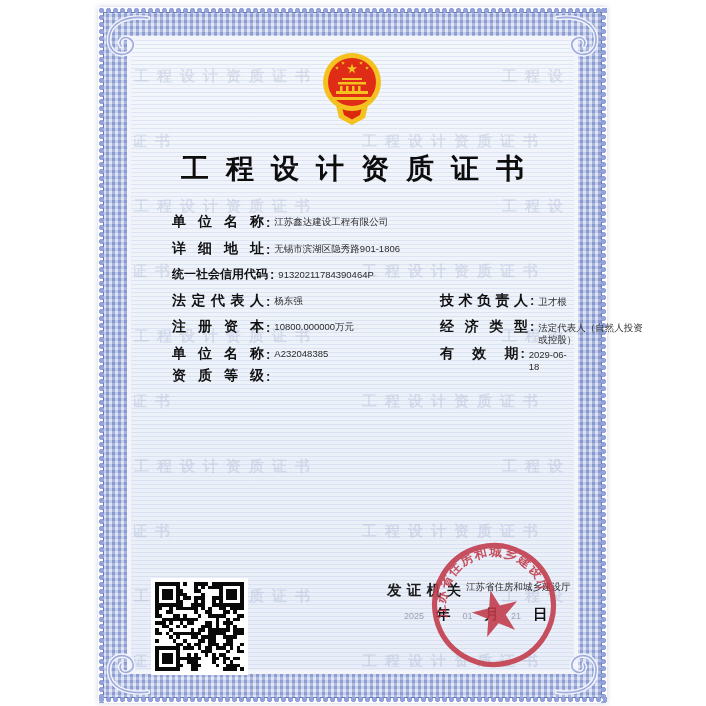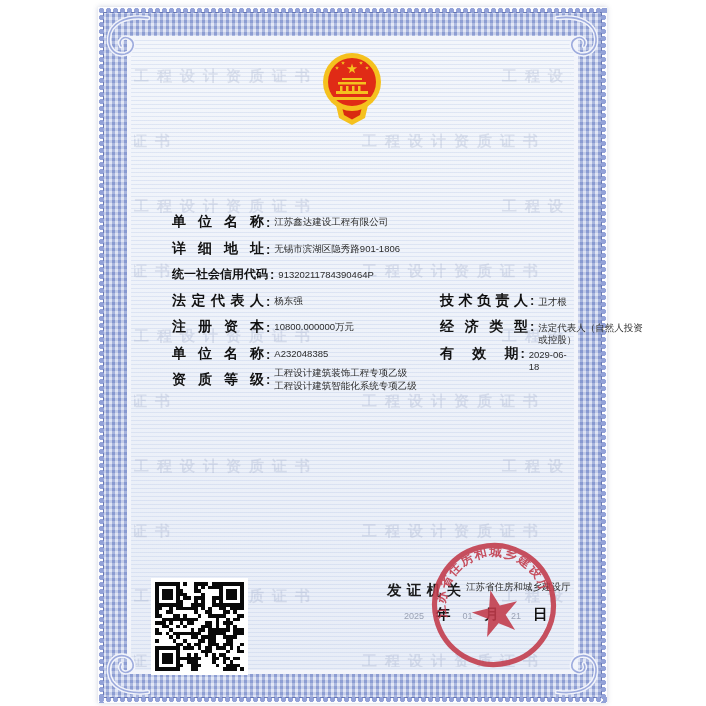--- a/index.html
+++ b/index.html
@@ -133,20 +133,21 @@
           <rect x="18" y="30" width="28" height="2.5"></rect>
           <rect x="20" y="34" width="2.5" height="5"></rect>
             <rect x="26" y="34" width="2.5" height="5"></rect>
           <rect x="32" y="34" width="2.5" height="5"></rect>
             <rect x="38" y="34" width="2.5" height="5"></rect>
           <rect x="16" y="39" width="32" height="3"></rect>
           <rect x="13" y="45" width="38" height="3"></rect>
         </g>
       </svg>
 
+      <div class="title">工程设计资质证书</div>
 
       <div class="row" style="left:74px; top:206px;">
         <span class="lbl">单位名称</span>
           <span class="colon">:</span>
         <span class="val">江苏鑫达建设工程有限公司</span>
       </div>
       <div class="row" style="left:74px; top:233px;">
         <span class="lbl">详细地址</span>
           <span class="colon">:</span>
         <span class="val">无锡市滨湖区隐秀路901-1806</span>
@@ -182,24 +183,20 @@
         <span class="val">A232048385</span>
         <span class="col2">
           <span class="lbl r3">有效期</span>
             <span class="colon">:</span>
           <span class="val">2029-06-18</span>
         </span>
       </div>
       <div class="row" style="left:74px; top:360px;">
         <span class="lbl">资质等级</span>
           <span class="colon">:</span>
-        <span class="grades">
-          <div>工程设计建筑装饰工程专项乙级</div>
-          <div>工程设计建筑智能化系统专项乙级</div>
-        </span>
       </div>
 
       <div class="issuer-row">
         <span class="issuer-lbl">发证机关</span>
         <span class="issuer-val">江苏省住房和城乡建设厅</span>
       </div>
       <div class="date-row">
         <span class="date-num">2025</span>
         <span class="date-cjk">年</span>
         <span class="date-num">01</span>

